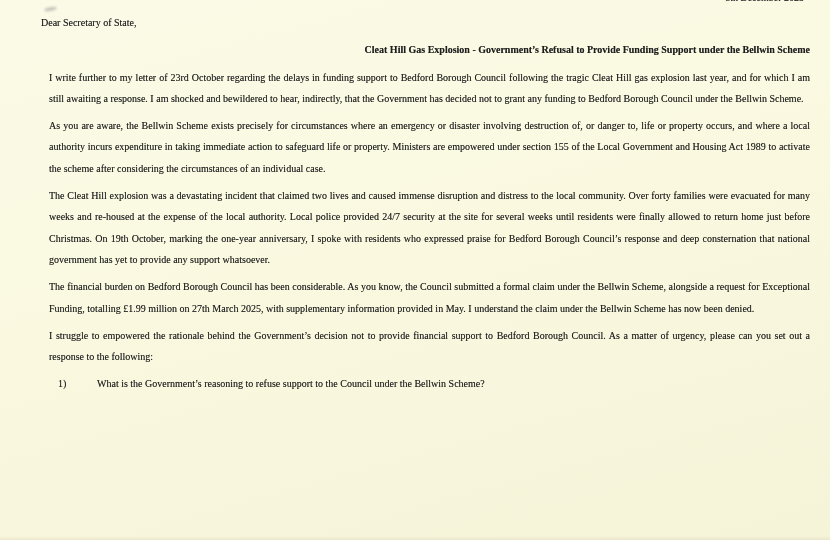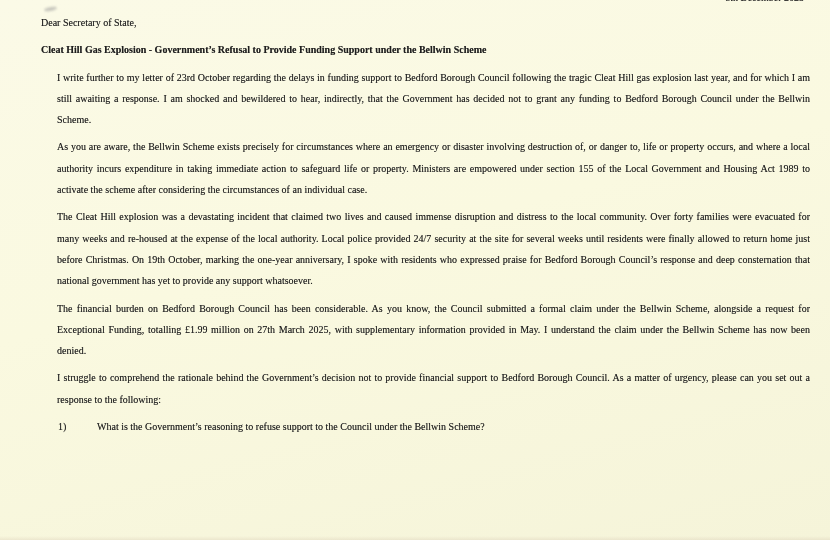--- a/index.html
+++ b/index.html
@@ -26,24 +26,25 @@
     right: 26px;
     white-space: nowrap;
   }
 
   .salutation { margin: 0 0 6px 0; }
 
   .subject {
     font-weight: bold;
     margin: 0 0 6px 0;
     white-space: nowrap;
+    text-align: right;
   }
 
   p.body-par {
-    margin: 0 0 6px 16px;
+    margin: 0 0 6px 8px;
     text-align: justify;
   }
 
   .question {
     display: flex;
     padding-left: 17px;
     margin: 0;
   }
   .q-num {
     flex: 0 0 39px;
@@ -87,21 +88,21 @@
   <p class="subject">Cleat Hill Gas Explosion - Government’s Refusal to Provide Funding Support under the Bellwin Scheme</p>
 
   <p class="body-par">I write further to my letter of 23rd October regarding the delays in funding support to Bedford Borough Council following the tragic Cleat Hill gas explosion last year, and for which I am still awaiting a response. I am shocked and bewildered to hear, indirectly, that the Government has decided not to grant any funding to Bedford Borough Council under the Bellwin Scheme.</p>
 
   <p class="body-par">As you are aware, the Bellwin Scheme exists precisely for circumstances where an emergency or disaster involving destruction of, or danger to, life or property occurs, and where a local authority incurs expenditure in taking immediate action to safeguard life or property. Ministers are empowered under section 155 of the Local Government and Housing Act 1989 to activate the scheme after considering the circumstances of an individual case.</p>
 
   <p class="body-par">The Cleat Hill explosion was a devastating incident that claimed two lives and caused immense disruption and distress to the local community. Over forty families were evacuated for many weeks and re-housed at the expense of the local authority. Local police provided 24/7 security at the site for several weeks until residents were finally allowed to return home just before Christmas. On 19th October, marking the one-year anniversary, I spoke with residents who expressed praise for Bedford Borough Council’s response and deep consternation that national government has yet to provide any support whatsoever.</p>
 
   <p class="body-par">The financial burden on Bedford Borough Council has been considerable. As you know, the Council submitted a formal claim under the Bellwin Scheme, alongside a request for Exceptional Funding, totalling £1.99 million on 27th March 2025, with supplementary information provided in May. I understand the claim under the Bellwin Scheme has now been denied.</p>
 
-  <p class="body-par">I struggle to comprehend the rationale behind the Government’s decision not to provide financial support to Bedford Borough Council. As a matter of urgency, please can you set out a response to the following:</p>
+  <p class="body-par">I struggle to empowered the rationale behind the Government’s decision not to provide financial support to Bedford Borough Council. As a matter of urgency, please can you set out a response to the following:</p>
 
   <div class="question">
     <span class="q-num">1)</span>
     <span class="q-text">What is the Government’s reasoning to refuse support to the Council under the Bellwin Scheme?</span>
   </div>
 
   <div class="page-bottom-edge"></div>
 
 </div>
 

